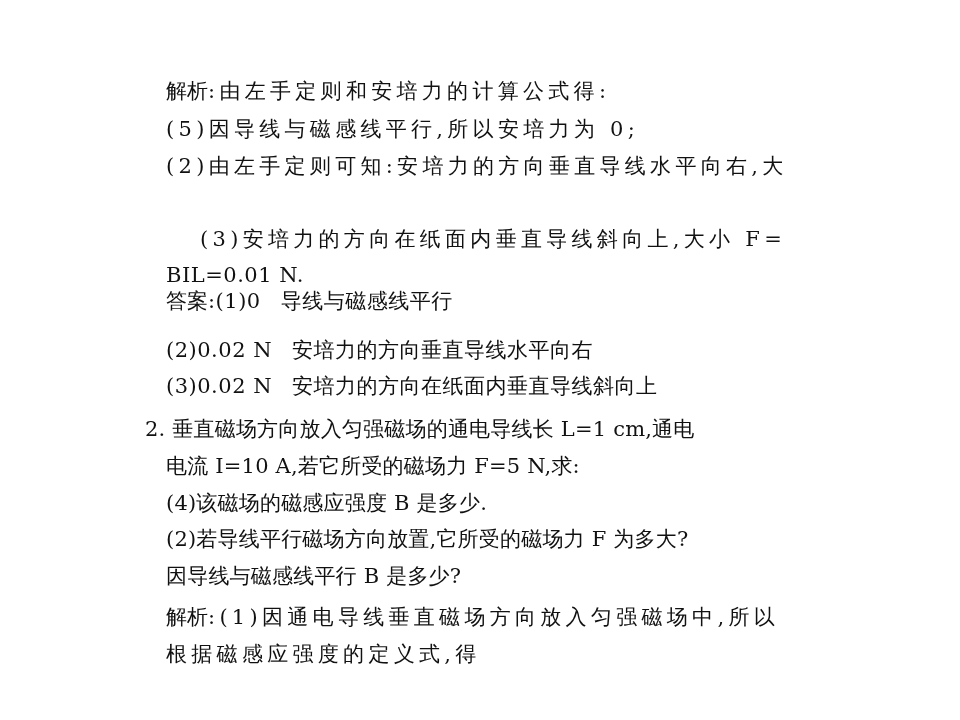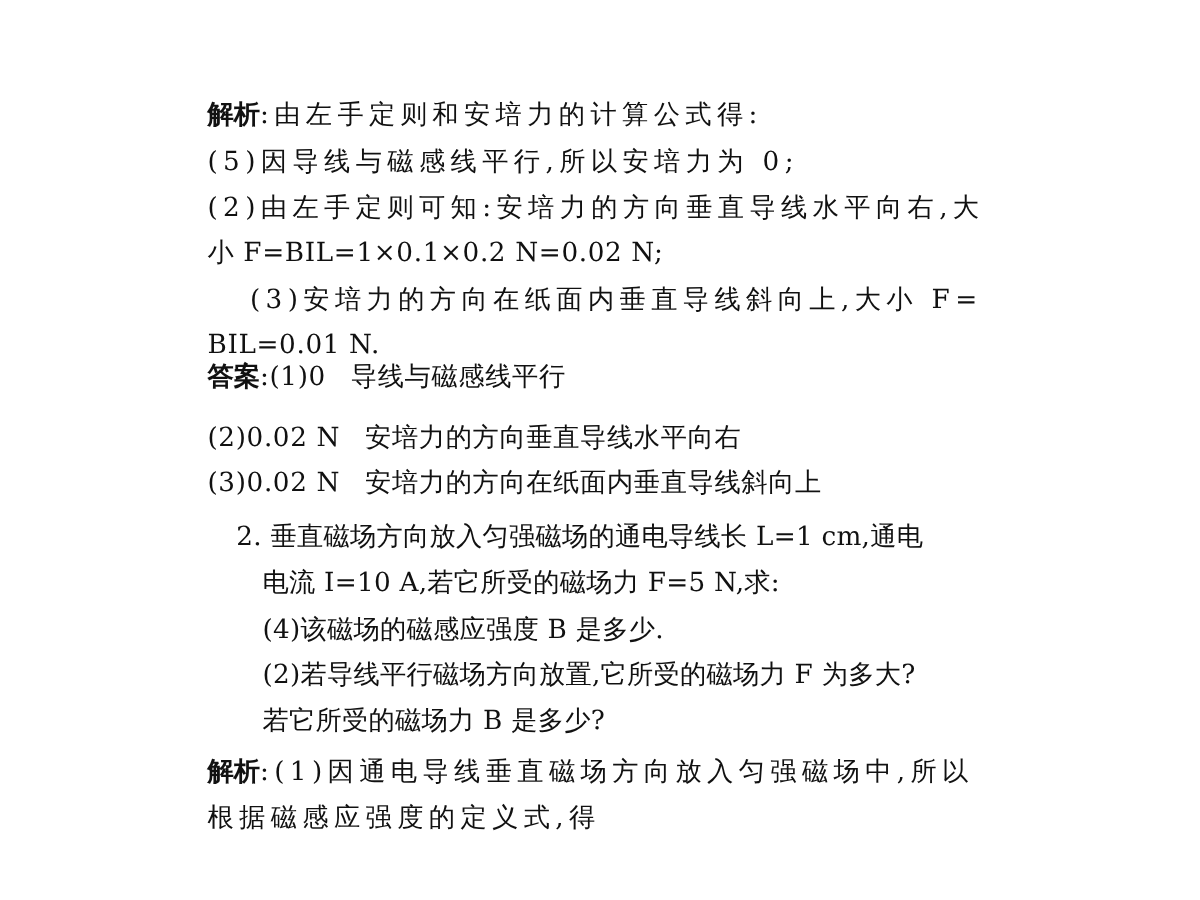--- a/index.html
+++ b/index.html
@@ -28,61 +28,59 @@
     font-size: 21px;
     line-height: 26px;
     white-space: nowrap;
     letter-spacing: 0.5px;
   }
   .line.wide {
     letter-spacing: 4.3px;
   }
   .line.q {
     letter-spacing: 0.2px;
-    margin-left: 44px;
   }
   .label {
     font-family: "DejaVu Sans", "Liberation Sans", sans-serif;
-    font-weight: bold;
+    font-weight: normal;
     letter-spacing: 0;
     text-align: right;
   }
   .sep {
     display: inline-block;
     width: 20px;
   }
 </style>
 </head>
 <body>
 
 <div class="page">
 
   <div class="line wide" style="top:78px;">
     <span class="label">解析</span><span>:由左手定则和安培力的计算公式得:</span>
   </div>
   <div class="line wide" style="top:116px;">(5)因导线与磁感线平行,所以安培力为 0;</div>
   <div class="line wide" style="top:153px;">(2)由左手定则可知:安培力的方向垂直导线水平向右,大</div>
-  <div class="line" style="top:189px;">小 F=BIL=1×0.1×0.2 N=0.02 N;</div>
   <div class="line wide" style="top:226px;margin-left:34px;">(3)安培力的方向在纸面内垂直导线斜向上,大小 F=</div>
   <div class="line" style="top:262px;">BIL=0.01 N.</div>
 
   <div class="line" style="top:288px;">
     <span class="label">答案</span><span>:(1)0</span><span class="sep"></span><span>导线与磁感线平行</span>
   </div>
   <div class="line" style="top:337px;">
     <span>(2)0.02 N</span><span class="sep"></span><span>安培力的方向垂直导线水平向右</span>
   </div>
   <div class="line" style="top:373px;">
     <span>(3)0.02 N</span><span class="sep"></span><span>安培力的方向在纸面内垂直导线斜向上</span>
   </div>
 
   <div class="line q" style="top:416px; left:145px;">2. 垂直磁场方向放入匀强磁场的通电导线长 L=1 cm,通电</div>
   <div class="line q" style="top:453px;">电流 I=10 A,若它所受的磁场力 F=5 N,求:</div>
   <div class="line q" style="top:490px;">(4)该磁场的磁感应强度 B 是多少.</div>
   <div class="line q" style="top:526px;">(2)若导线平行磁场方向放置,它所受的磁场力 F 为多大?</div>
-  <div class="line q" style="top:563px;">若它所受的磁场力 B 是多少?</div>
+  <div class="line q" style="top:563px;">因导线与磁感线平行 B 是多少?</div>
 
   <div class="line wide" style="top:604px;">
     <span class="label">解析</span><span>:(1)因通电导线垂直磁场方向放入匀强磁场中,所以</span>
   </div>
   <div class="line wide" style="top:641px;">根据磁感应强度的定义式,得</div>
 
 </div>
 
 </body></html>

